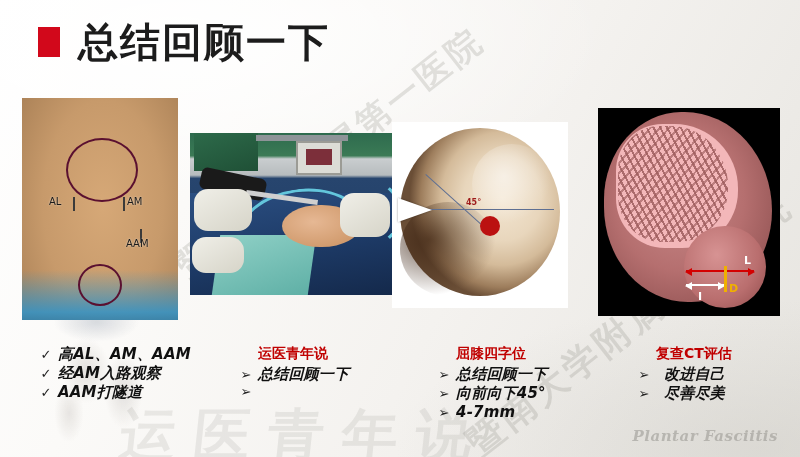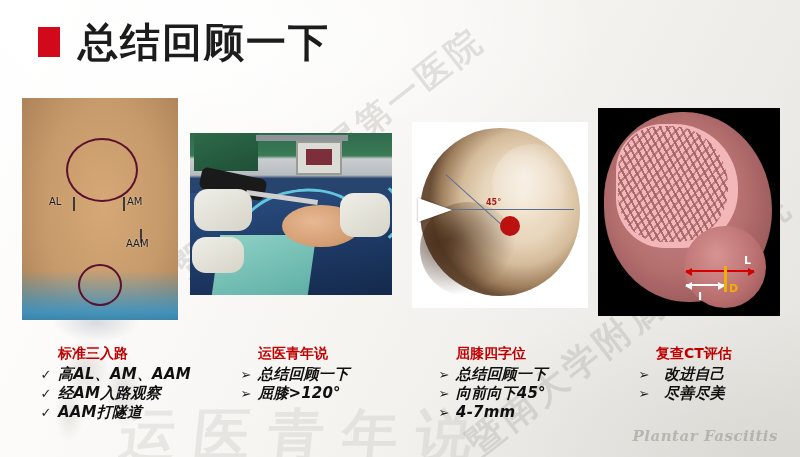--- a/index.html
+++ b/index.html
@@ -124,21 +124,21 @@
   #pic-or .g1{left:4px;top:56px;width:58px;height:42px;}
   #pic-or .g2{left:150px;top:60px;width:50px;height:44px;}
   #pic-or .g3{left:2px;top:104px;width:52px;height:36px;}
   #pic-or .scope{position:absolute;left:10px;top:40px;width:66px;height:22px;background:#1a1a1a;border-radius:6px;transform:rotate(12deg);}
   #pic-or .tube{position:absolute;border:3px solid #5fc4da;border-radius:50%;background:transparent;}
   #pic-or .t1{left:48px;top:56px;width:120px;height:76px;border-color:#63c6dc transparent transparent transparent;transform:rotate(-8deg);}
   #pic-or .t2{left:120px;top:42px;width:86px;height:70px;border-color:transparent #63c6dc transparent transparent;}
   #pic-or .instr{position:absolute;left:56px;top:62px;width:72px;height:5px;background:#cfcfcf;transform:rotate(8deg);}
 
   
-  #pic-scope{left:412px;top:122px;width:176px;height:186px;background:#ffffff;}
+  #pic-scope{left:392px;top:122px;width:176px;height:186px;background:#ffffff;}
   #pic-scope .circle{
     position:absolute;left:8px;top:6px;width:160px;height:168px;border-radius:50%;
     background:
       radial-gradient(ellipse 58% 60% at 64% 42%, #f3e6d2 0%, #e8d6bc 42%, #d4bb9a 66%, #9d7d5c 88%, #6a4e36 100%);
   }
   #pic-scope .shadow{
     position:absolute;left:8px;top:80px;width:96px;height:94px;border-radius:50%;
     background:radial-gradient(ellipse at 30% 40%, rgba(60,35,18,.72) 0%, rgba(60,35,18,0) 70%);
   }
   #pic-scope .hilite{
@@ -303,21 +303,20 @@
     <div class="cond"></div>
     <div class="arr-L"></div>
     <div class="arr-I"></div>
     <div class="bar-D"></div>
     <div class="ct-lbl lbl-L">L</div>
     <div class="ct-lbl lbl-I">I</div>
     <div class="ct-lbl lbl-D">D</div>
   </div>
 
   <div class="col" id="col-1">
-    <div class="col-head">标准三入路</div>
     <div class="bul">
       <span class="mk">✓</span>
       <span class="tx">高AL、AM、AAM</span>
     </div>
     <div class="bul">
       <span class="mk">✓</span>
       <span class="tx">经AM入路观察</span>
     </div>
     <div class="bul">
       <span class="mk">✓</span>
@@ -326,21 +325,20 @@
   </div>
 
   <div class="col" id="col-2">
     <div class="col-head">运医青年说</div>
     <div class="bul">
       <span class="mk">➢</span>
       <span class="tx">总结回顾一下</span>
     </div>
     <div class="bul">
       <span class="mk">➢</span>
-      <span class="tx">屈膝&gt;120°</span>
     </div>
   </div>
 
   <div class="col" id="col-3">
     <div class="col-head">屈膝四字位</div>
     <div class="bul">
       <span class="mk">➢</span>
       <span class="tx">总结回顾一下</span>
     </div>
     <div class="bul">

